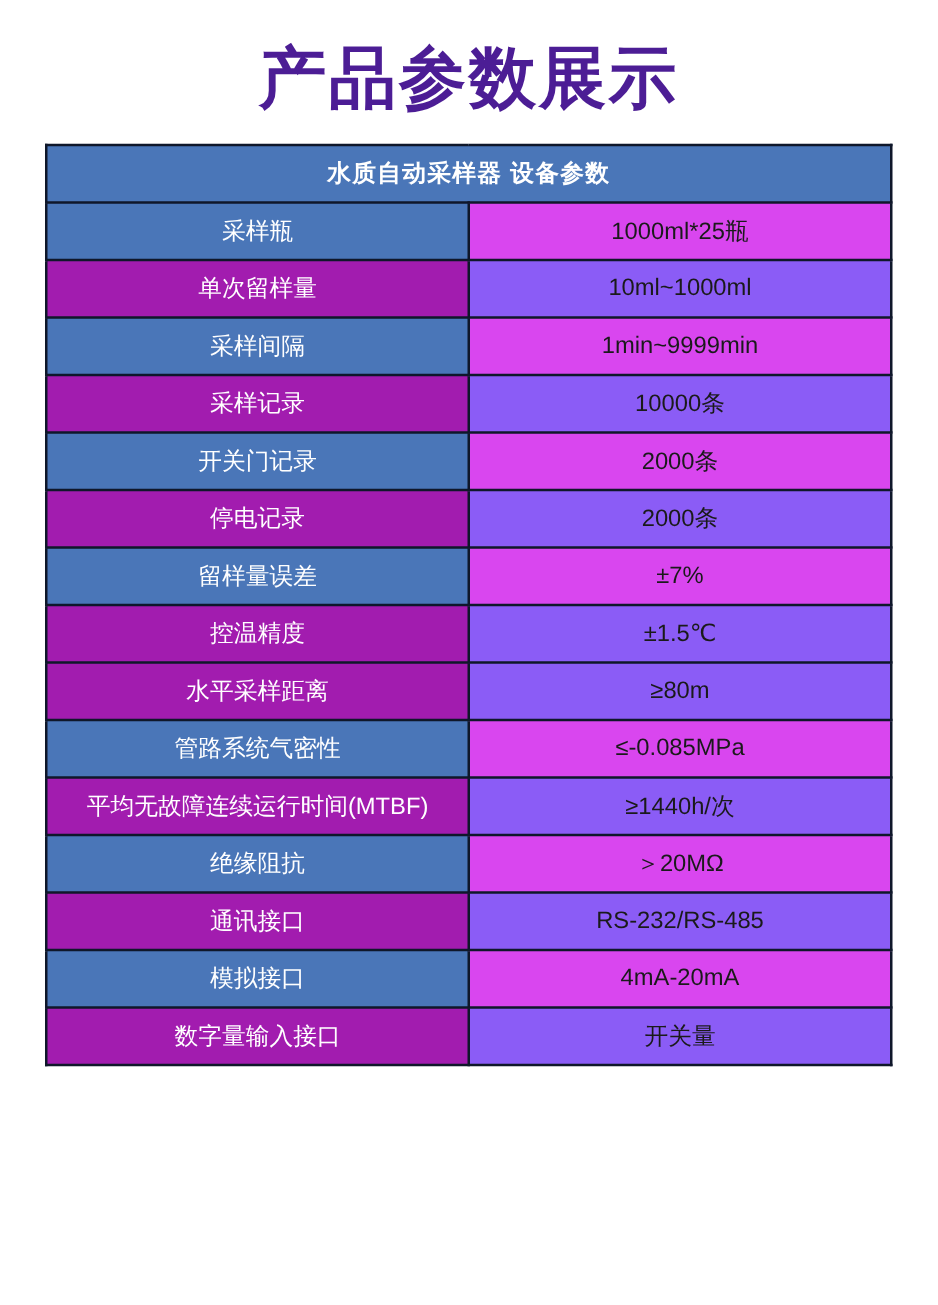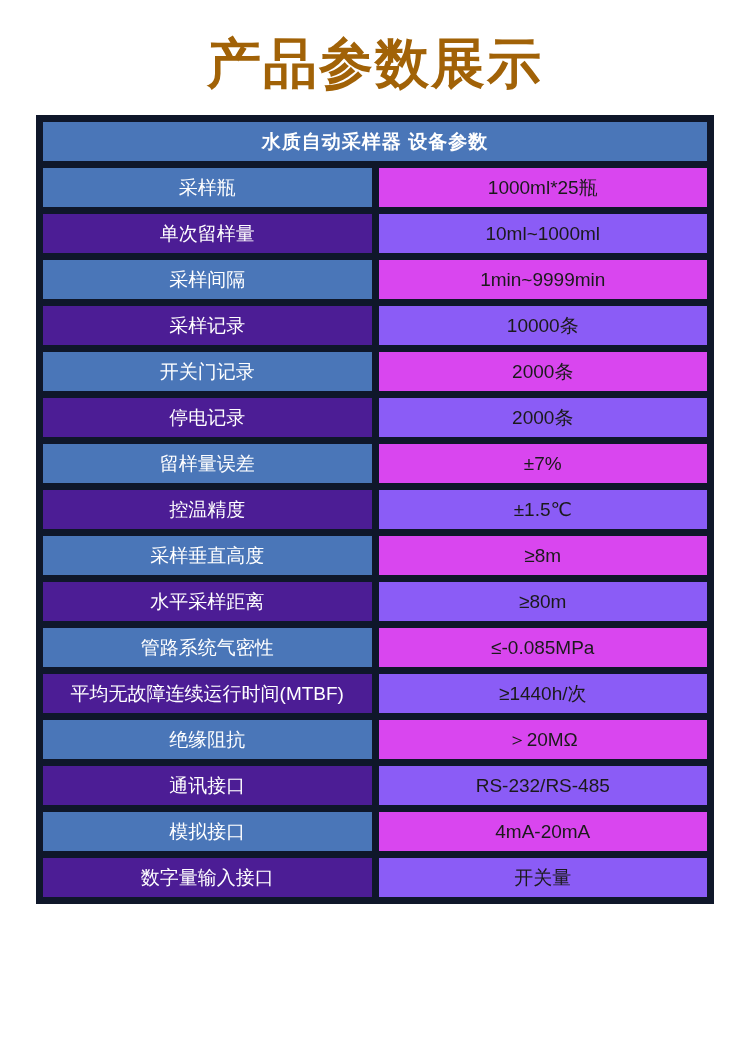--- a/index.html
+++ b/index.html
@@ -16,36 +16,36 @@
   .page {
     position: relative;
     width: 750px;
     height: 1044px;
     box-sizing: border-box;
   }
   .page-title {
     text-align: center;
     font-size: 54px;
     font-weight: bold;
-    color: #a16207;
+    color: #4c1d95;
     letter-spacing: 2px;
     padding-top: 34px;
     padding-bottom: 22px;
     line-height: 1.1;
   }
   .table-wrap {
     margin: 0 36px;
   }
   table.param-table {
     width: 100%;
     border-collapse: collapse;
     table-layout: fixed;
   }
   table.param-table td {
-    border: 7px solid #0f172a;
+    border: 2px solid #0f172a;
     height: 46px;
     font-size: 19px;
     text-align: center;
     vertical-align: middle;
     padding: 0 4px;
     box-sizing: border-box;
   }
   .head-row td {
     background: #4a76b8;
     color: #ffffff;
@@ -62,21 +62,21 @@
   }
   td.value-cell {
     background: #d946ef;
     color: #1a1a1a;
     width: 56%;
   }
   tr.alt td.value-cell {
     background: #8b5cf6;
   }
   tr.alt td.label-cell {
-    background: #4c1d95;
+    background: #a21caf;
   }
 </style>
 </head>
 <body>
 
 <div class="page">
 
   <div class="page-title">产品参数展示</div>
 
   <div class="table-wrap">
@@ -110,24 +110,20 @@
             <td class="value-cell">2000条</td>
           </tr>
           <tr>
             <td class="label-cell">留样量误差</td>
             <td class="value-cell">±7%</td>
           </tr>
           <tr class="alt">
             <td class="label-cell">控温精度</td>
             <td class="value-cell">±1.5℃</td>
           </tr>
-          <tr>
-            <td class="label-cell">采样垂直高度</td>
-            <td class="value-cell">≥8m</td>
-          </tr>
           <tr class="alt">
             <td class="label-cell">水平采样距离</td>
             <td class="value-cell">≥80m</td>
           </tr>
           <tr>
             <td class="label-cell">管路系统气密性</td>
             <td class="value-cell">≤-0.085MPa</td>
           </tr>
           <tr class="alt">
             <td class="label-cell">平均无故障连续运行时间(MTBF)</td>

